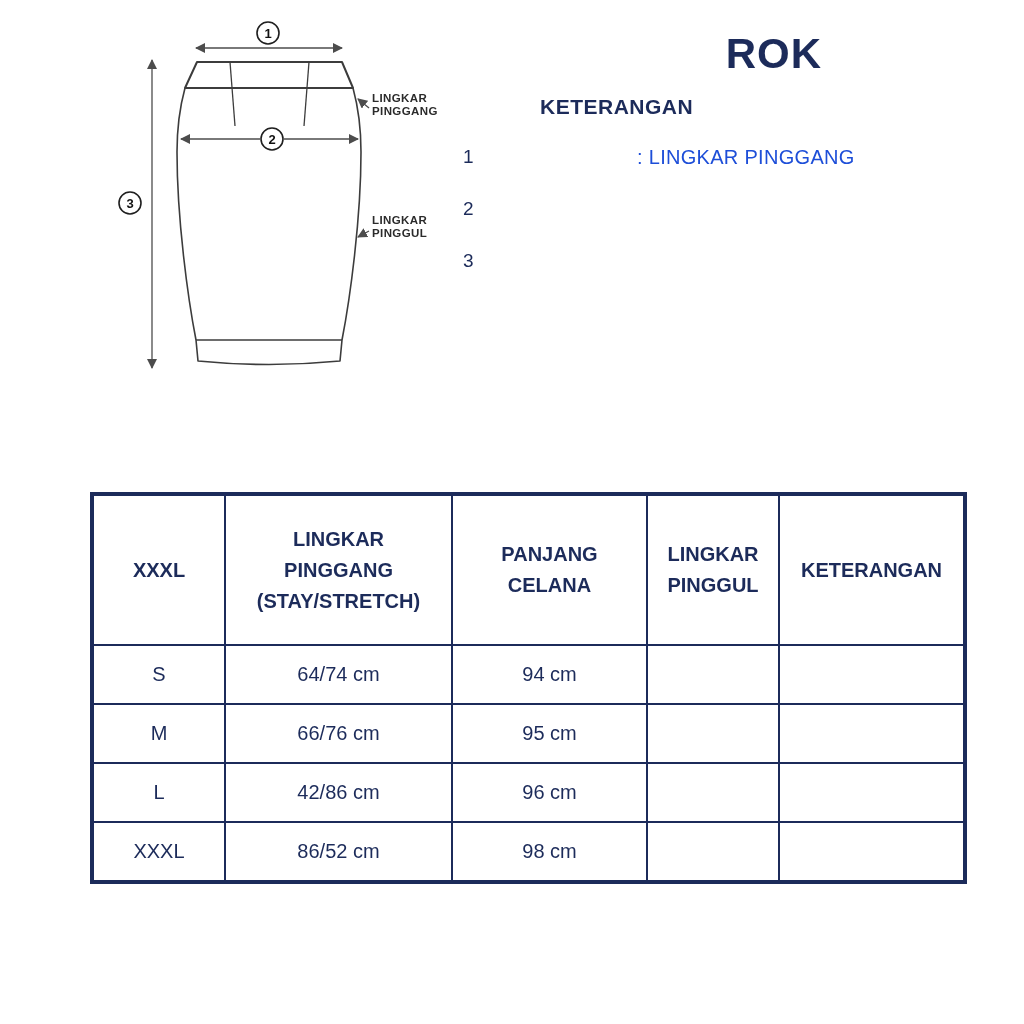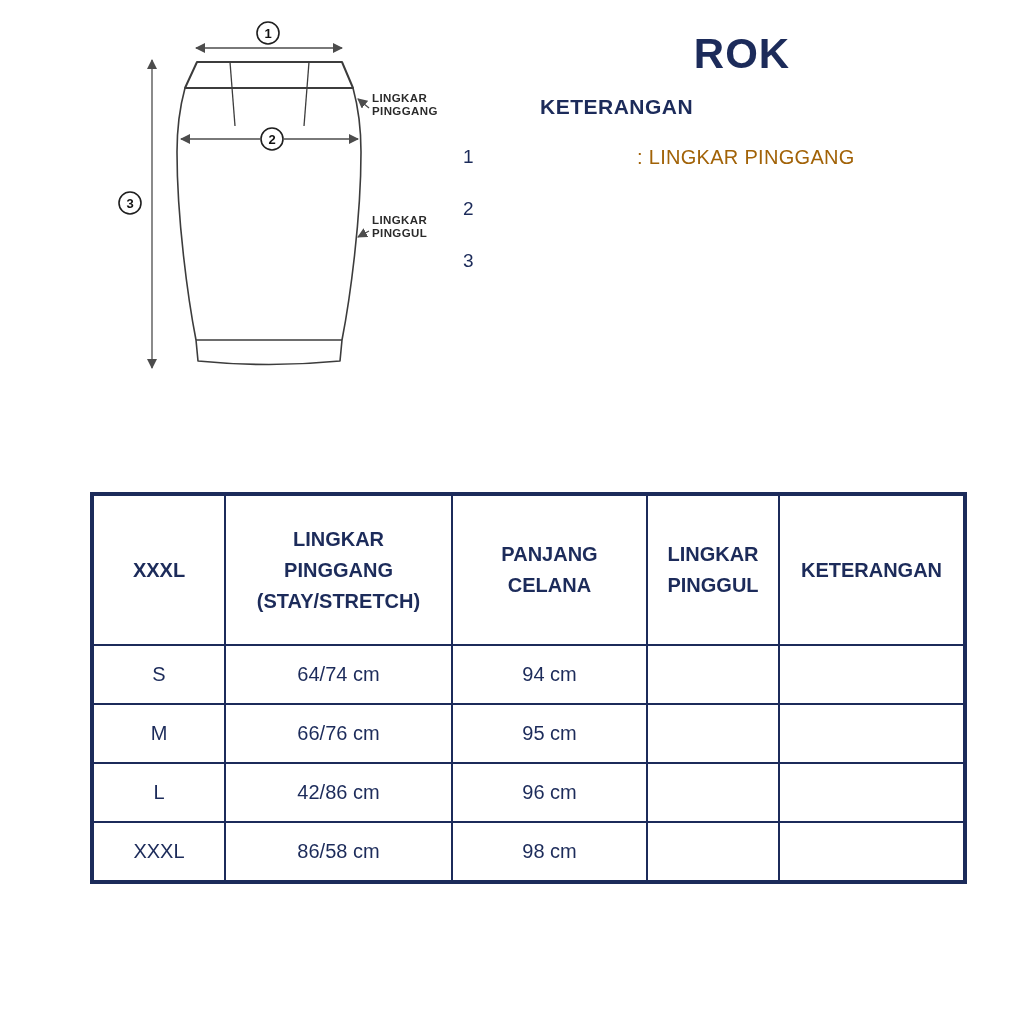--- a/index.html
+++ b/index.html
@@ -11,31 +11,31 @@
     color: #1c2b5a;
     overflow: hidden;
   }
 
   
   .skirt-svg { position: absolute; left: 108px; top: 14px; width: 356px; height: 370px; }
 
   
   .rok-title {
     position: absolute; left: 662px; top: 30px; width: 160px;
-    text-align: center; font-size: 42px; font-weight: bold; letter-spacing: 1px;
+    text-align: right; font-size: 42px; font-weight: bold; letter-spacing: 1px;
     color: #1c2b5a;
   }
   .legend-heading {
     position: absolute; left: 540px; top: 95px;
     font-size: 21px; font-weight: bold; letter-spacing: 0.5px; color: #1c2b5a;
   }
   .legend { position: absolute; left: 463px; top: 131px; width: 450px; }
   .legend-row { display: flex; align-items: center; height: 52px; }
   .legend-num { flex: 0 0 174px; font-size: 19px; color: #1c2b5a; }
-  .legend-label { font-size: 20px; letter-spacing: 0.3px; color: #a16207; }
+  .legend-label { font-size: 20px; letter-spacing: 0.3px; color: #1d4ed8; }
 
   
   .size-table-wrap { position: absolute; left: 90px; top: 492px; }
   table.size-table {
     border-collapse: collapse; table-layout: fixed;
     border: 4px solid #1c2b5a;
   }
   .size-table th, .size-table td {
     border: 2px solid #1c2b5a;
     text-align: center; vertical-align: middle;
@@ -164,20 +164,20 @@
       </tr>
       <tr>
         <td>L</td>
         <td>42/86 cm</td>
         <td>96 cm</td>
         <td></td>
         <td></td>
       </tr>
       <tr>
         <td>XXXL</td>
-        <td>86/58 cm</td>
+        <td>86/52 cm</td>
         <td>98 cm</td>
         <td></td>
         <td></td>
       </tr>
     </tbody>
   </table>
 </div>
 
 </body></html>

